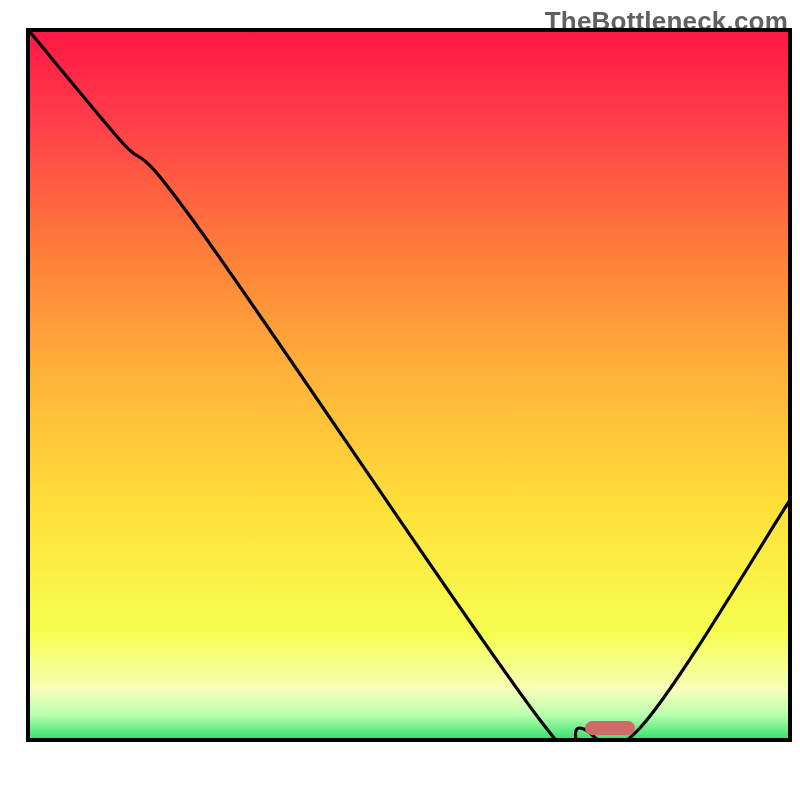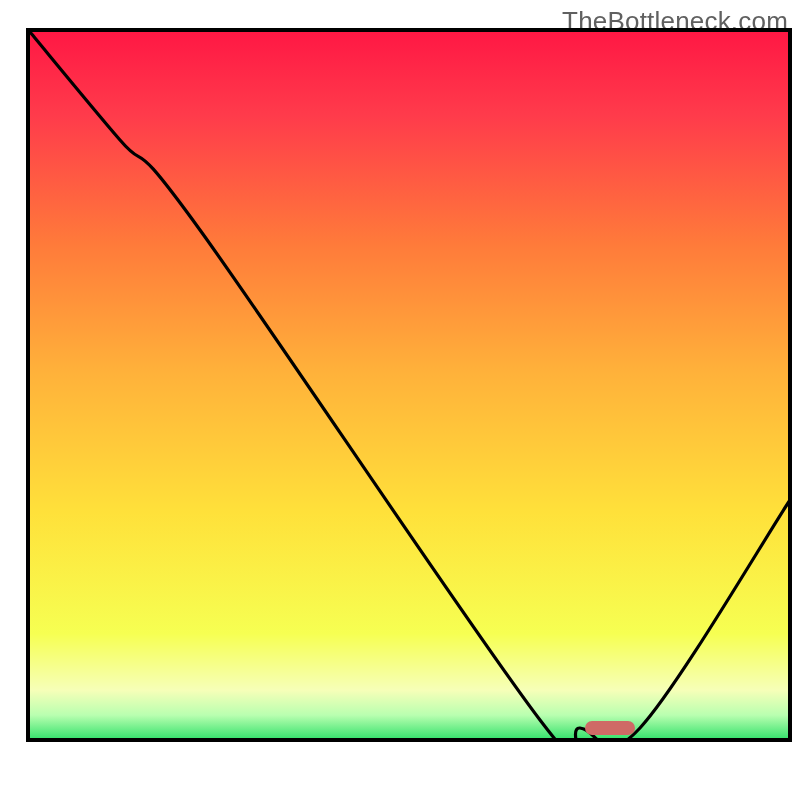--- a/index.html
+++ b/index.html
@@ -14,21 +14,21 @@
     position: relative;
     width: 800px;
     height: 800px;
   }
   .watermark {
     position: absolute;
     top: 6px;
     right: 12px;
     font-family: Arial, Helvetica, sans-serif;
     font-size: 26px;
-    font-weight: 400;
+    font-weight: 700;
     color: #606060;
     letter-spacing: 0.2px;
   }
   svg {
     position: absolute;
     top: 0;
     left: 0;
   }
 </style>
 </head>

